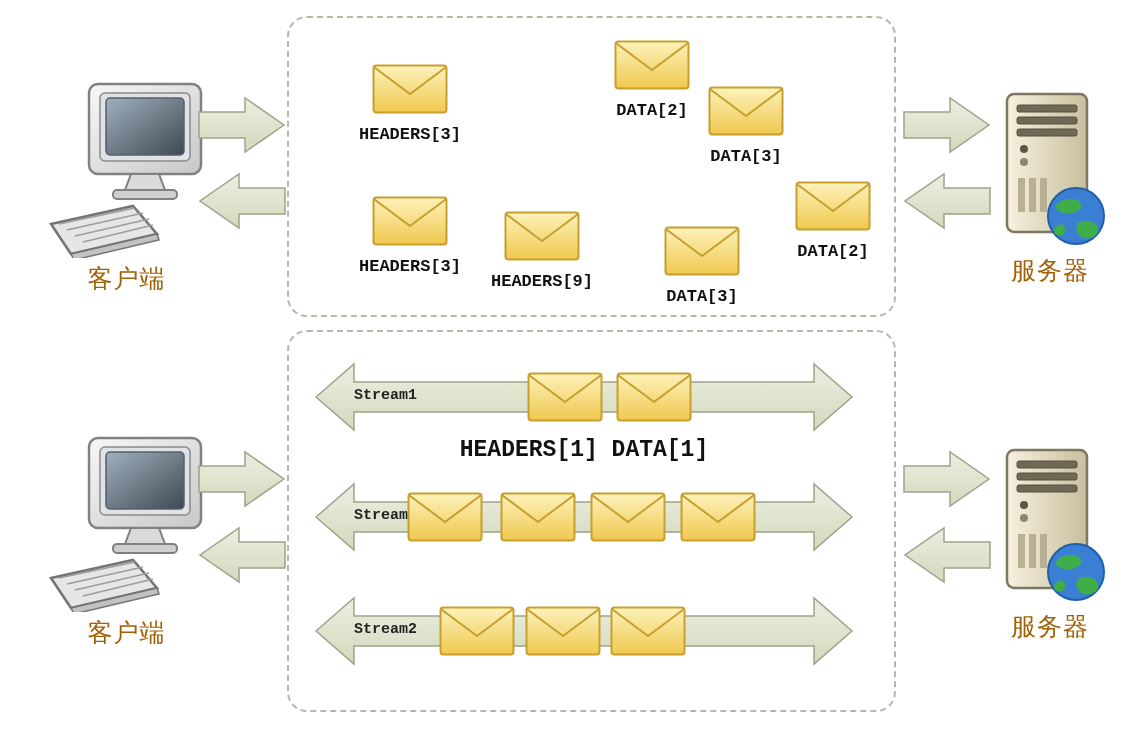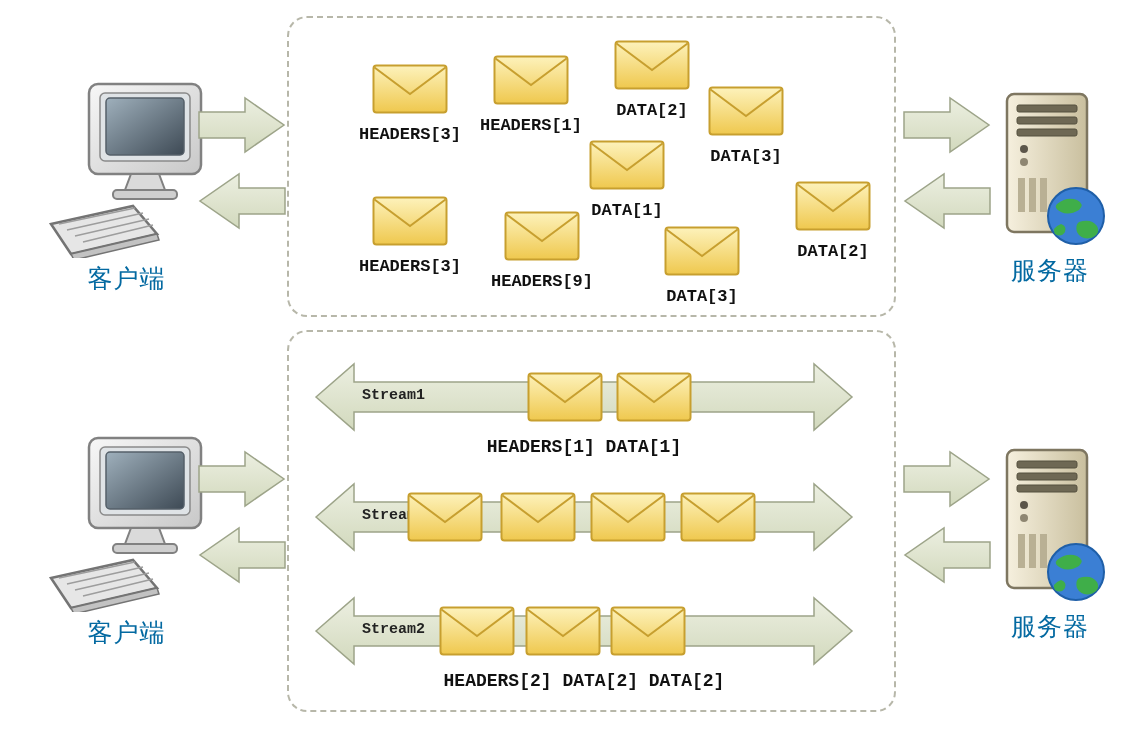--- a/index.html
+++ b/index.html
@@ -11,21 +11,21 @@
   
   .dashed-box{
     position:absolute;border:2px dashed #b7b7a9;border-radius:20px;background:#ffffff;
   }
   .box-top{left:287px;top:16px;width:605px;height:297px;}
   .box-bottom{left:287px;top:330px;width:605px;height:378px;}
 
   
   .unit{position:absolute;display:flex;flex-direction:column;align-items:center;}
   .unit-label{
-    margin-top:4px;font-size:25px;color:#0369a1;letter-spacing:1px;
+    margin-top:4px;font-size:25px;color:#a16207;letter-spacing:1px;
     font-family:"DejaVu Sans","Liberation Sans",sans-serif;
   }
   .client-top{left:44px;top:82px;width:165px;}
   .client-bottom{left:44px;top:436px;width:165px;}
   .server-top{left:986px;top:92px;width:128px;}
   .server-bottom{left:986px;top:448px;width:128px;}
   .pc-svg{width:160px;height:176px;}
   .server-svg{width:118px;height:158px;}
 
   
@@ -38,29 +38,29 @@
   .env{width:76px;height:50px;display:block;}
   .msg-label{
     margin-top:11px;font-family:"Liberation Mono","DejaVu Sans Mono",monospace;
     font-weight:bold;font-size:17px;color:#111;white-space:nowrap;
   }
 
   
   .stream{position:absolute;left:25px;width:540px;height:104px;}
   .stream-arrow-svg{position:absolute;left:0;top:0;width:540px;height:74px;}
   .stream-name{
-    position:absolute;left:48px;top:27px;
+    position:absolute;left:40px;top:27px;
     font-family:"Liberation Mono","DejaVu Sans Mono",monospace;
     font-weight:bold;font-size:15px;color:#222;
   }
   .stream-env{position:absolute;top:12px;width:76px;height:50px;}
   .stream-caption{
     position:absolute;left:0;top:77px;width:100%;text-align:center;
     font-family:"Liberation Mono","DejaVu Sans Mono",monospace;
-    font-weight:bold;font-size:18px;color:#111;white-space:nowrap;
+    font-weight:bold;font-size:23px;color:#111;white-space:nowrap;
   }
   .stream-1{top:28px;}
   .stream-3{top:148px;}
   .stream-2{top:262px;}
 </style>
 </head>
 <body>
 
 <div class="canvas">
 
@@ -146,43 +146,31 @@
       <use href="#block-arrow-left"></use>
     </svg>
 
   <div class="dashed-box box-top">
     <div class="msg" style="left:61px;top:46px">
       <svg class="env" viewBox="0 0 76 50">
           <use href="#envelope"></use>
         </svg>
       <div class="msg-label">HEADERS[3]</div>
     </div>
-    <div class="msg" style="left:182px;top:37px">
-      <svg class="env" viewBox="0 0 76 50">
-          <use href="#envelope"></use>
-        </svg>
-      <div class="msg-label">HEADERS[1]</div>
-    </div>
     <div class="msg" style="left:303px;top:22px">
       <svg class="env" viewBox="0 0 76 50">
           <use href="#envelope"></use>
         </svg>
       <div class="msg-label">DATA[2]</div>
     </div>
     <div class="msg" style="left:397px;top:68px">
       <svg class="env" viewBox="0 0 76 50">
           <use href="#envelope"></use>
         </svg>
       <div class="msg-label">DATA[3]</div>
-    </div>
-    <div class="msg" style="left:278px;top:122px">
-      <svg class="env" viewBox="0 0 76 50">
-          <use href="#envelope"></use>
-        </svg>
-      <div class="msg-label">DATA[1]</div>
     </div>
     <div class="msg" style="left:61px;top:178px">
       <svg class="env" viewBox="0 0 76 50">
           <use href="#envelope"></use>
         </svg>
       <div class="msg-label">HEADERS[3]</div>
     </div>
     <div class="msg" style="left:193px;top:193px">
       <svg class="env" viewBox="0 0 76 50">
           <use href="#envelope"></use>
@@ -291,21 +279,20 @@
       <span class="stream-env" style="left:211px">
         <svg class="env" viewBox="0 0 76 50">
             <use href="#envelope"></use>
           </svg>
         </span>
       <span class="stream-env" style="left:296px">
         <svg class="env" viewBox="0 0 76 50">
             <use href="#envelope"></use>
           </svg>
         </span>
-      <div class="stream-caption">HEADERS[2] DATA[2] DATA[2]</div>
     </div>
 
   </div>
 
   <svg class="block-arrow" style="left:903px;top:450px" viewBox="0 0 88 58">
       <use href="#block-arrow-right"></use>
     </svg>
   <svg class="block-arrow" style="left:903px;top:526px" viewBox="0 0 88 58">
       <use href="#block-arrow-left"></use>
     </svg>

